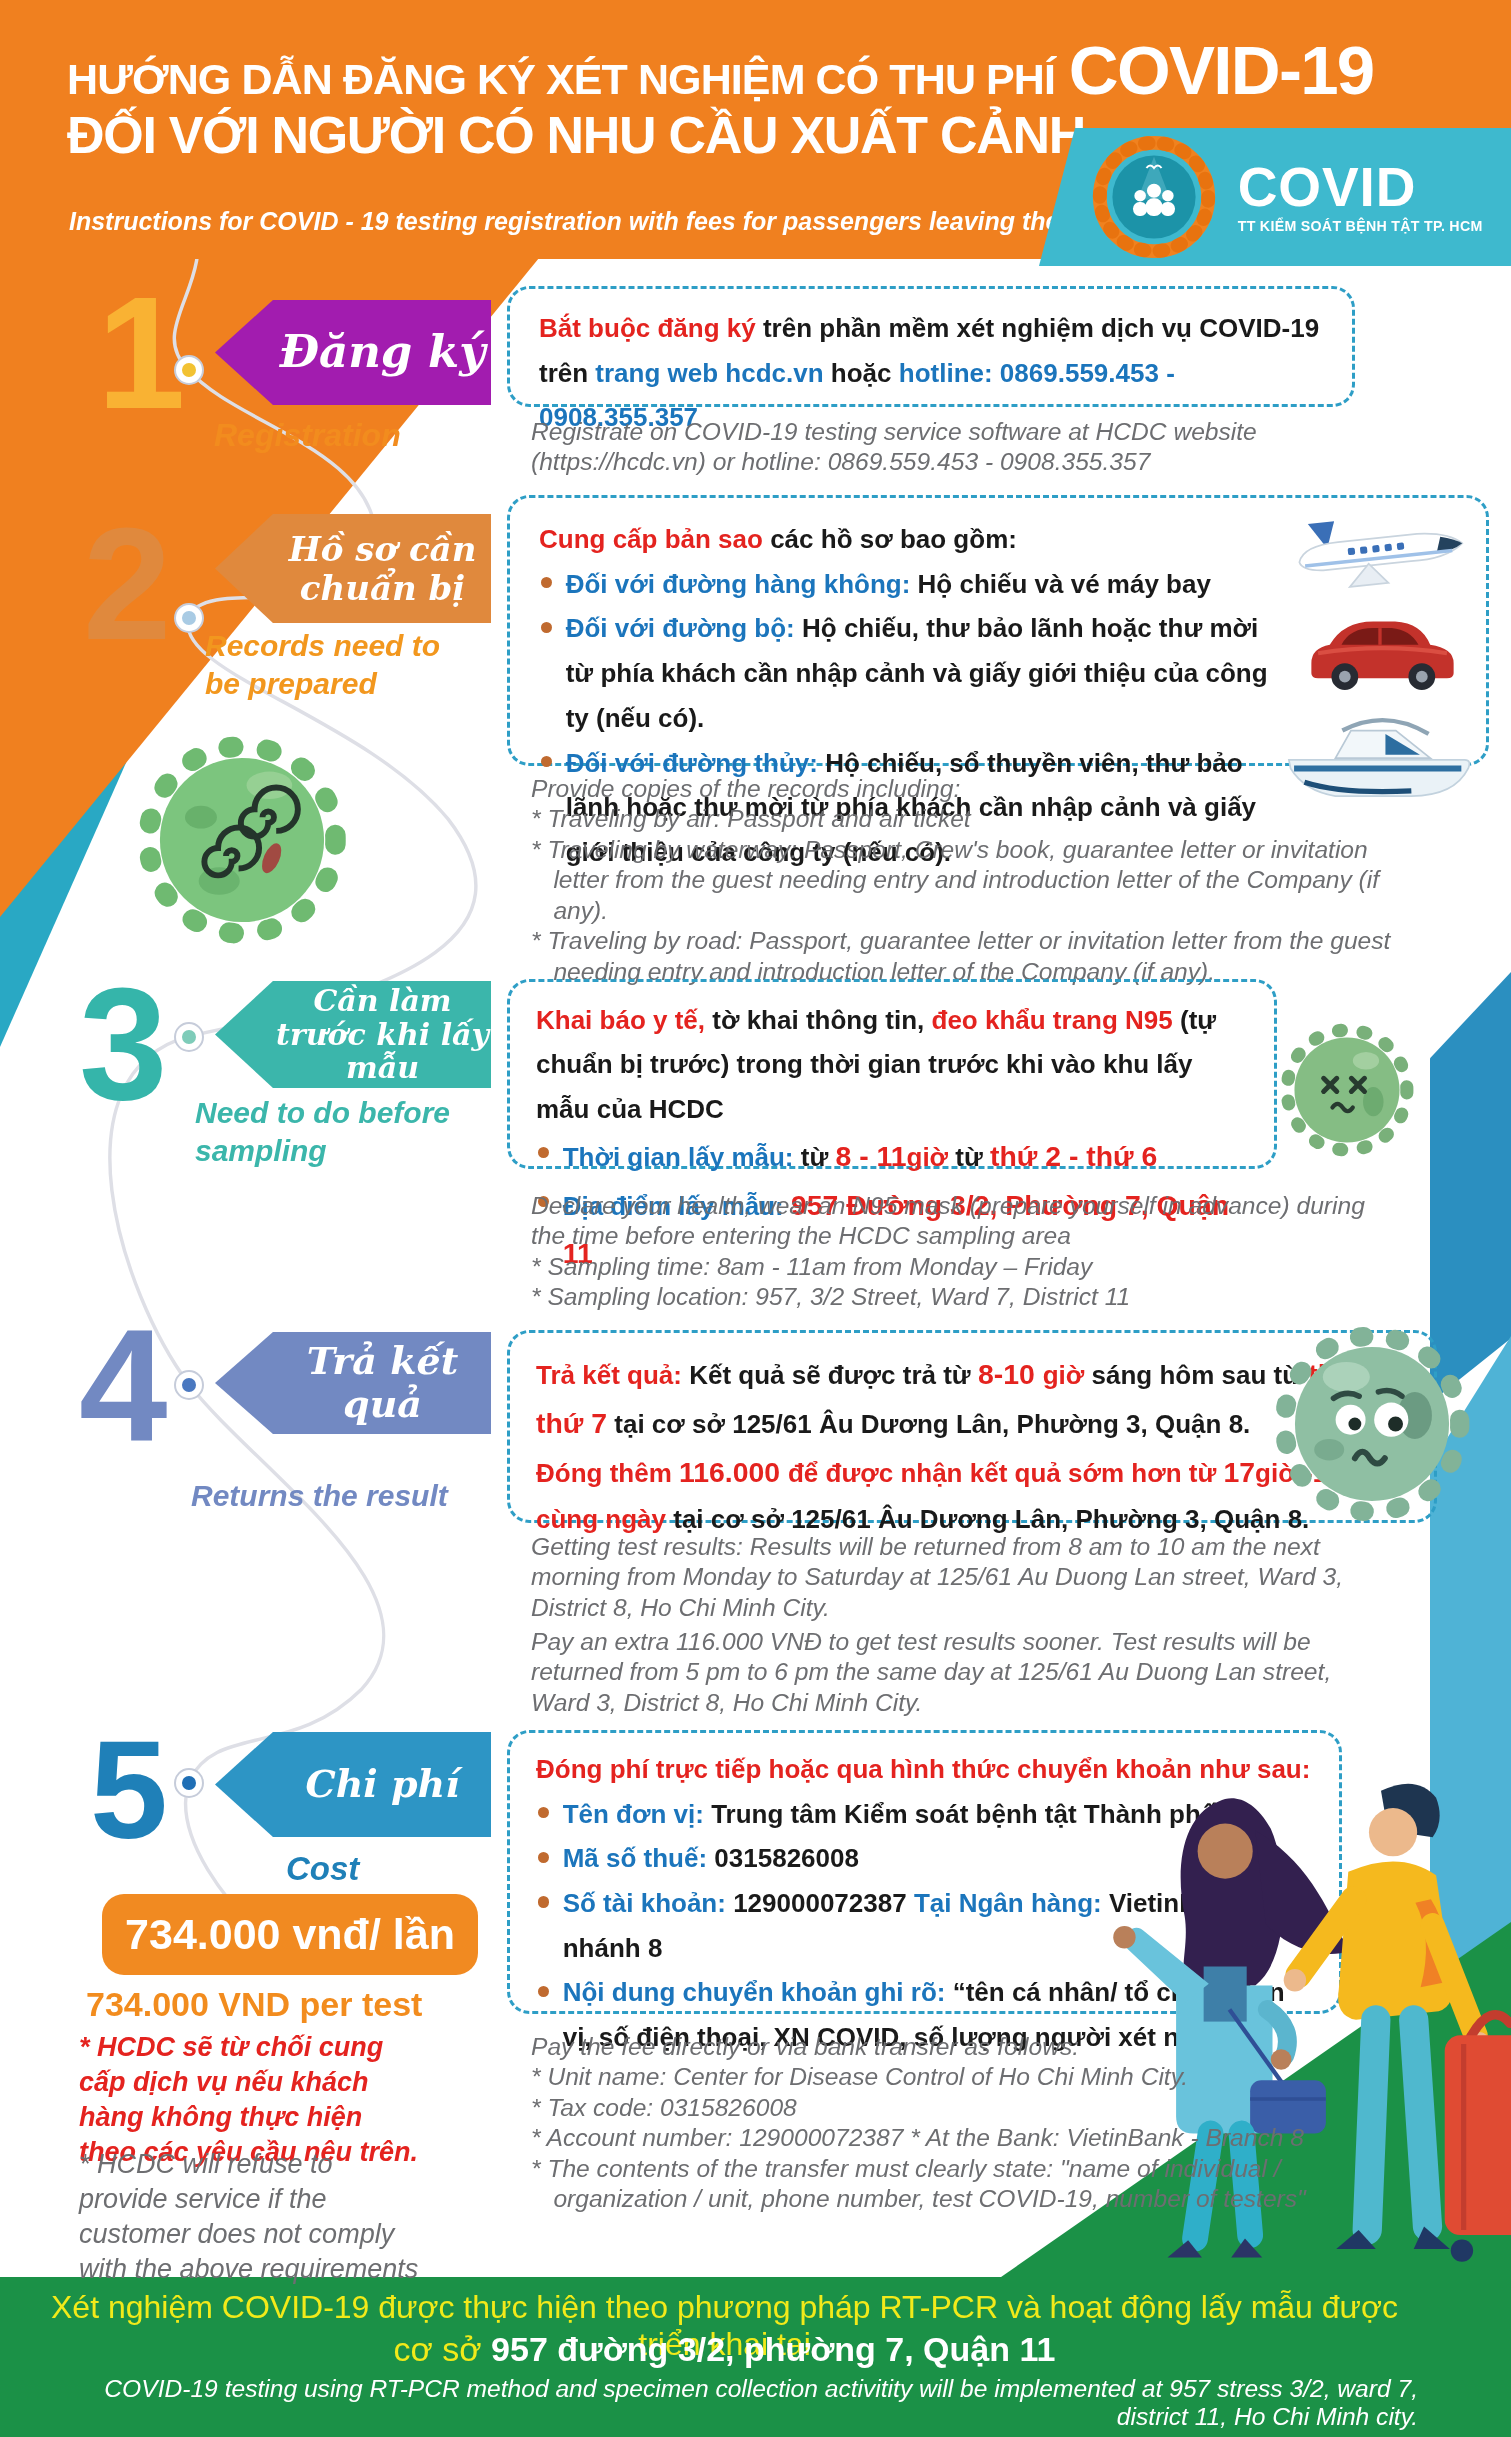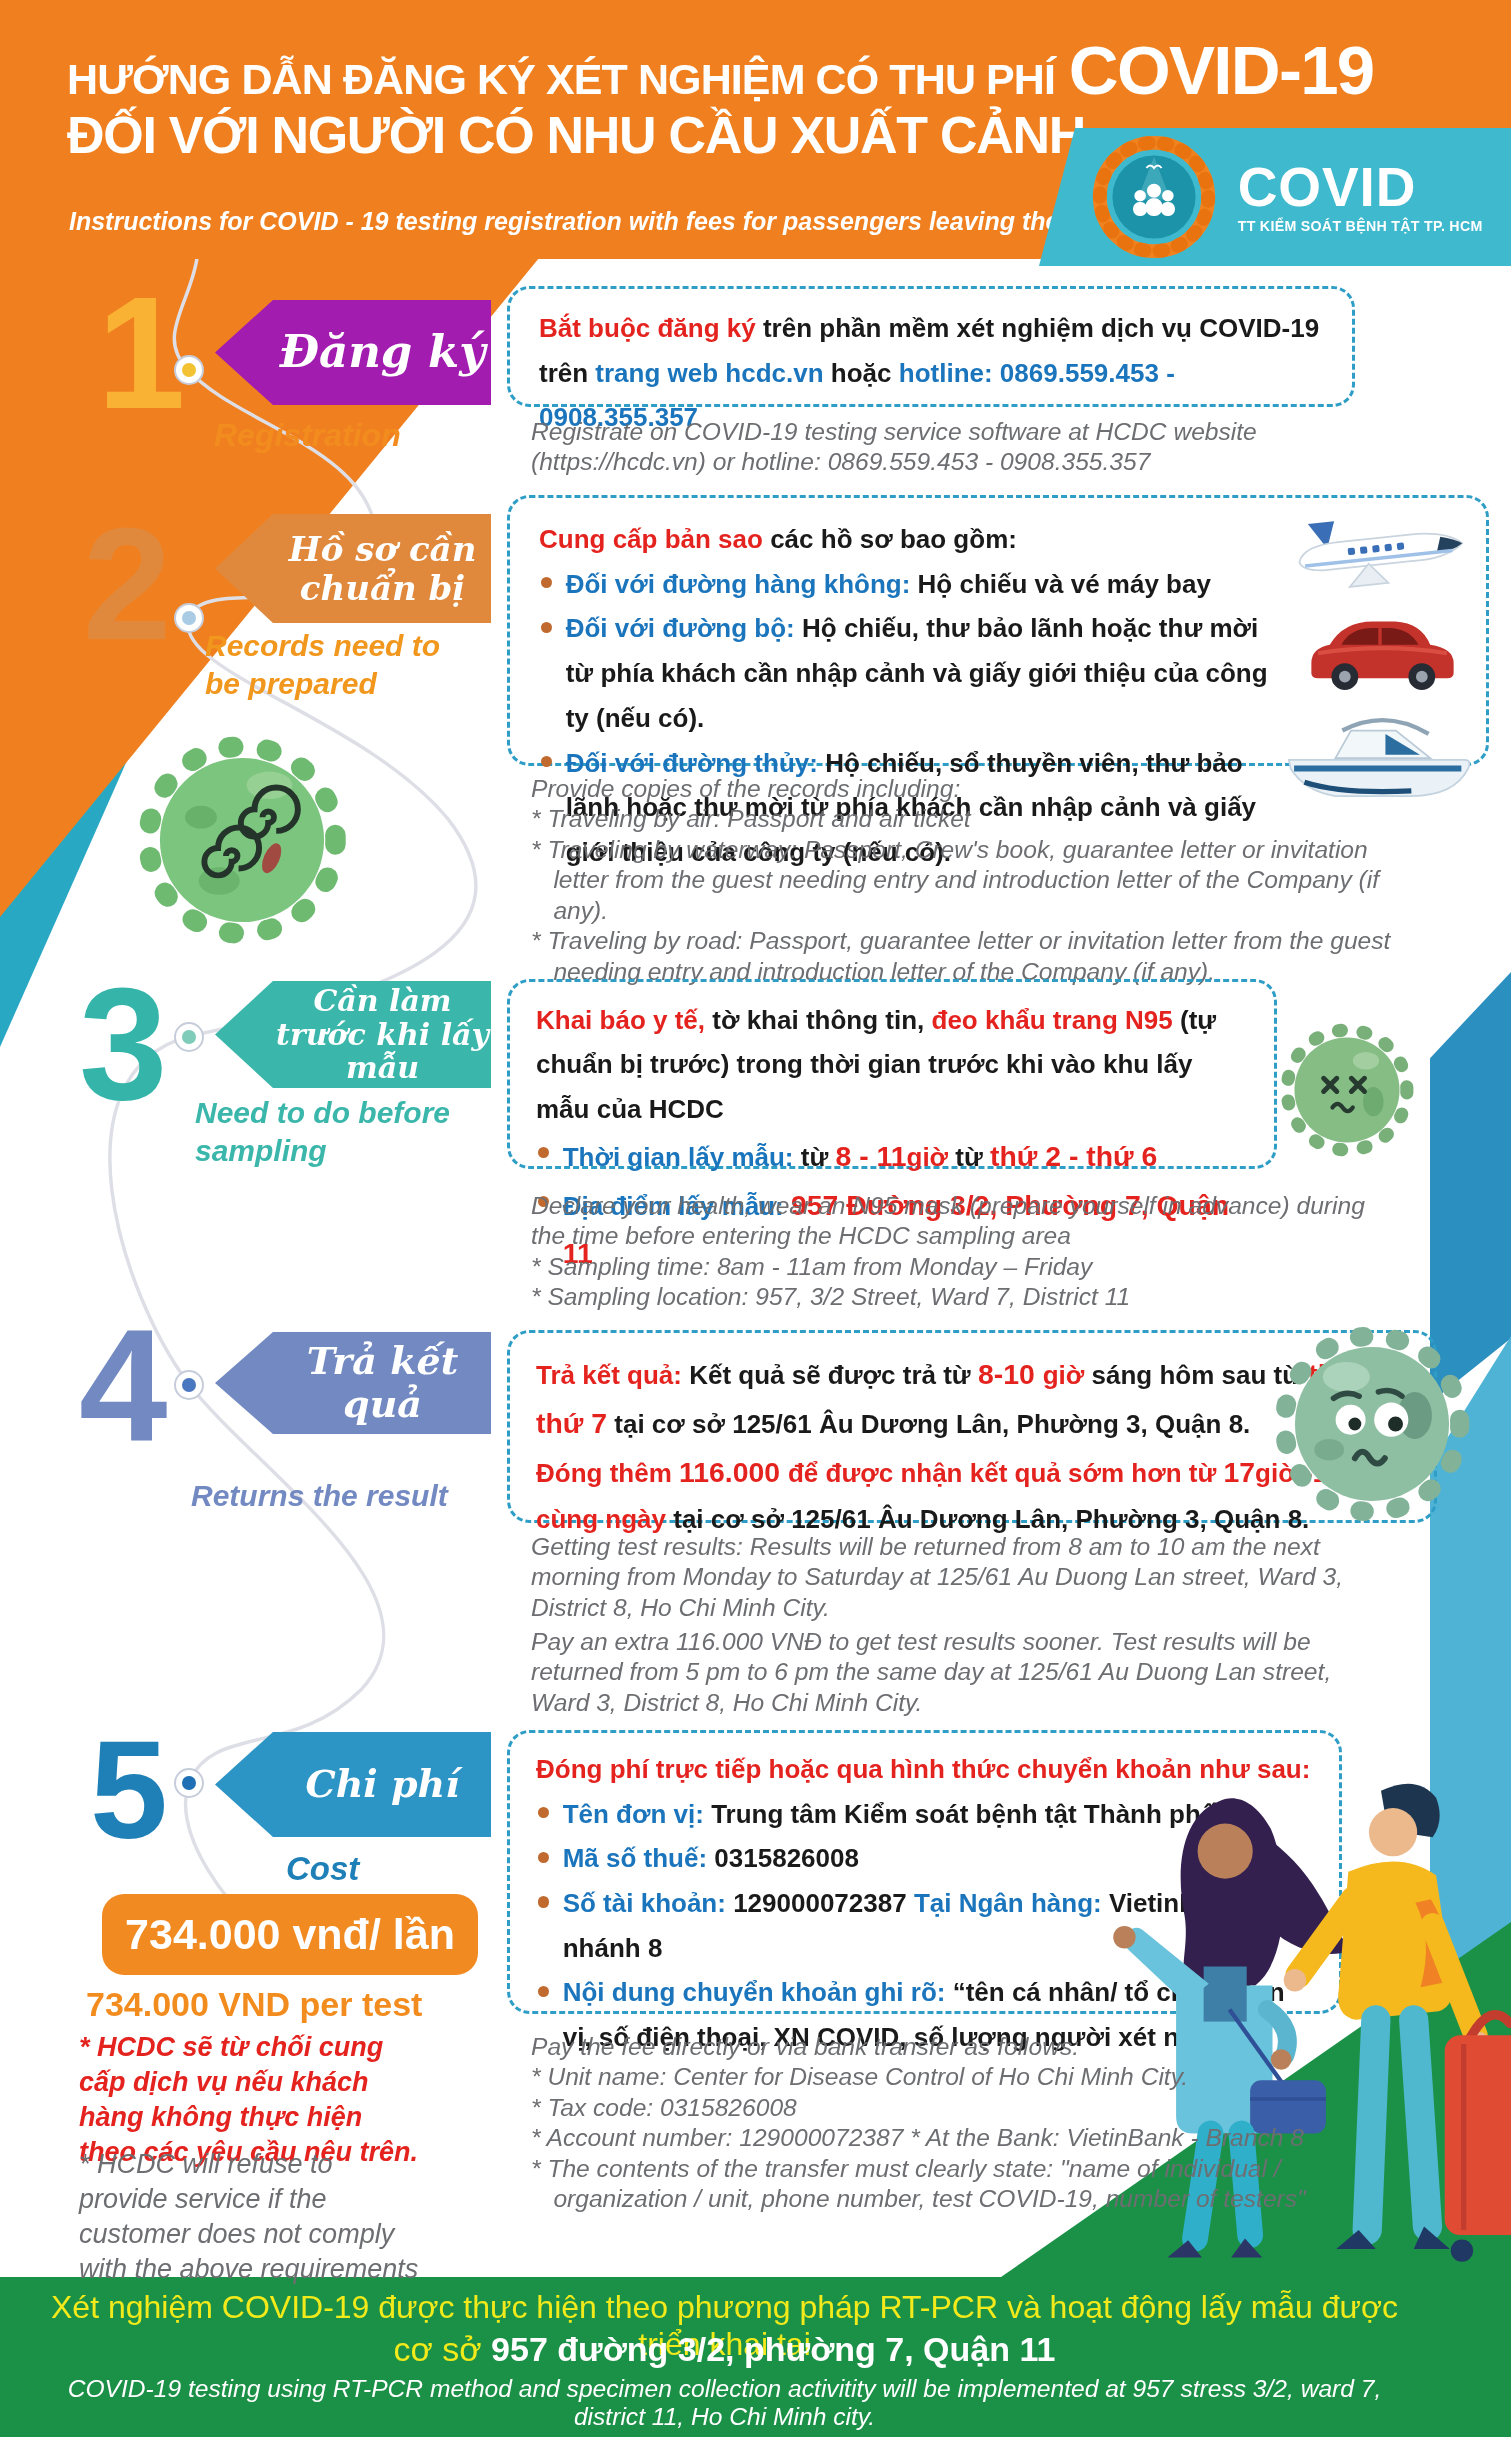--- a/index.html
+++ b/index.html
@@ -117,21 +117,21 @@
   #virus-worried{left:1265px;top:1317px;width:214px;height:214px;z-index:3;}
   #travelers{left:1090px;top:1751px;width:421px;height:530px;z-index:2;}
 
   
   .footer-bar{position:absolute;left:0;top:2277px;width:1511px;height:161px;background:#1B9147;z-index:1;}
   .ftext{position:absolute;left:0;width:1387px;text-align:center;z-index:3;margin-left:31px;}
   #f1{top:2289px;color:#F2EA1A;font-size:32px;}
   #f2{top:2330px;font-size:34px;}
   #f2 .pfx{color:#F2EA1A;}
   #f2 .main{color:#fff;font-weight:bold;}
-  #f3{top:2375px;color:#fff;font-style:italic;font-size:24.6px;}
+  #f3{top:2375px;color:#fff;font-style:italic;font-size:24.6px;text-align:right;}
 </style>
 </head>
 <body>
 
 <div class="page">
 
   <div class="deco teal-wedge"></div>
   <div class="deco orange-wedge"></div>
   <div class="deco chevron-dark"></div>
   <div class="deco chevron-light"></div>

